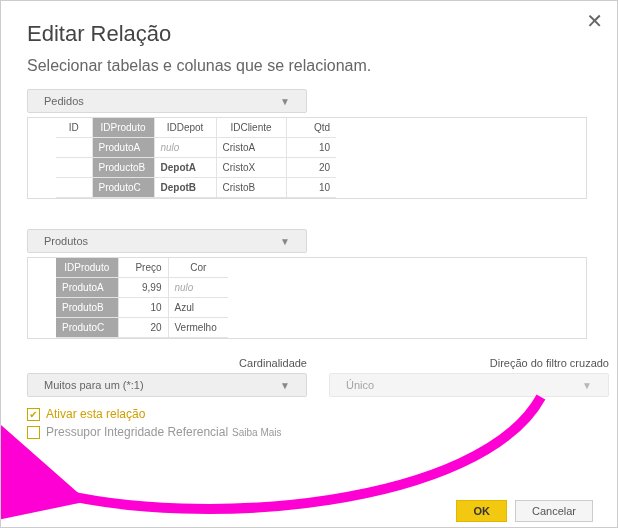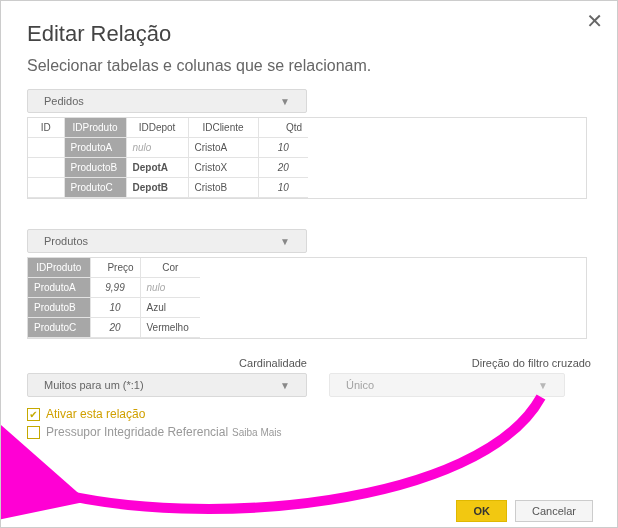--- a/index.html
+++ b/index.html
@@ -27,36 +27,37 @@
     display: flex; align-items: center; justify-content: space-between;
     padding: 0 16px;
     font-size: 11px; color: #666;
     cursor: pointer;
   }
   .drop .chev { font-size: 10px; color: #888; }
   .tablewrap {
     margin-top: 4px;
     border: 1px solid #ddd;
     width: 560px;
+    padding-left: 28px;
   }
   table { border-collapse: collapse; font-size: 10px; color:#555; }
   th, td { border-right: 1px solid #e3e3e3; border-bottom: 1px solid #e3e3e3; padding: 4px 6px; height:18px; white-space:nowrap; }
   th { background:#fff; font-weight: normal; color:#555; }
   td.rowhdr { background:#a7a7a7; color:#fff; }
   th.sel { background:#a7a7a7; color:#fff; }
   th.last, td.last { border-right:none; }
-  .num { text-align:center; font-style: italic; margin-top: 48px;}
+  .num { text-align:right;  margin-top: 48px;}
   .null { color:#aaa; font-style: italic; }
   .spacer1 { height: 18px; }
   .spacer-small { height: 30px; }
   .row2 { display:flex; gap: 22px; }
   .field-col { flex:1;text-align:right; }
   .label { font-size: 11px; color:#555; margin-bottom:4px; }
   .drop-wide { width: 280px; }
-  .drop-wide2 { width: 236px; gap: 44px; }
+  .drop-wide2 { width: 280px; gap: 44px; }
   .disabled { opacity: 0.6; }
   .checks { margin-top: 10px; }
   .chkrow { display:flex; align-items:center; gap:6px; font-size: 12px; margin-bottom:4px;}
   .chkbox {
     width: 13px; height: 13px; border:1px solid #c5a900; background:#fff;
     display:inline-flex; align-items:center; justify-content:center;
     font-size:10px; cursor:pointer;
   }
   .chkbox.checked { color:#c5a900; }
   .chk1 .txt { color:#d0a000; }

